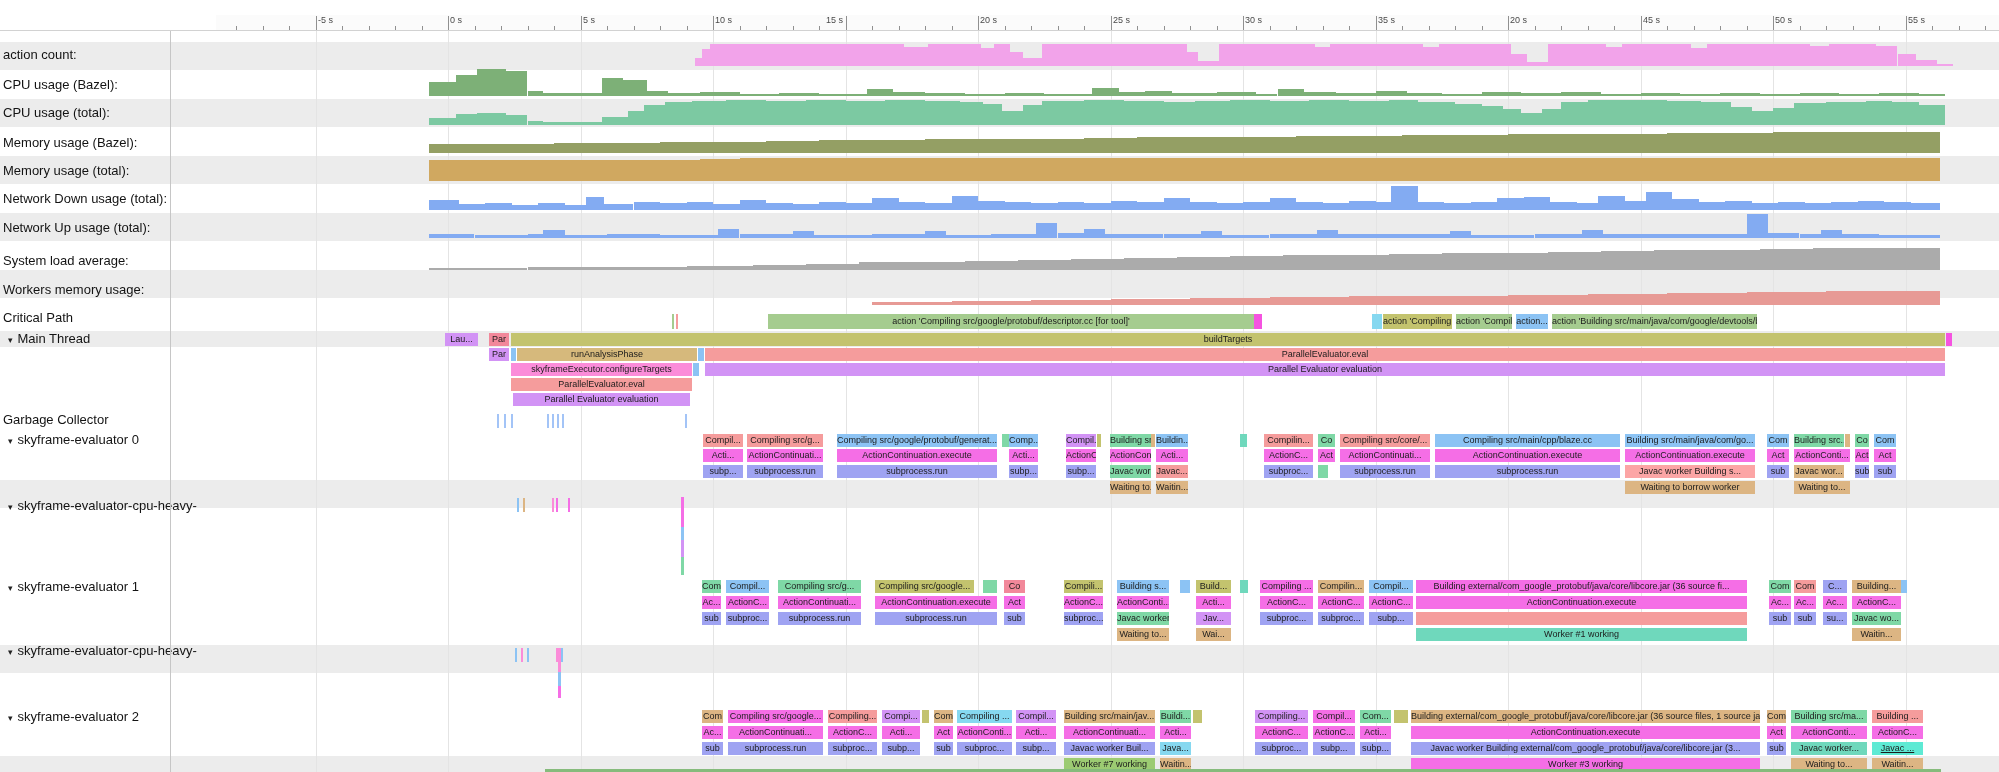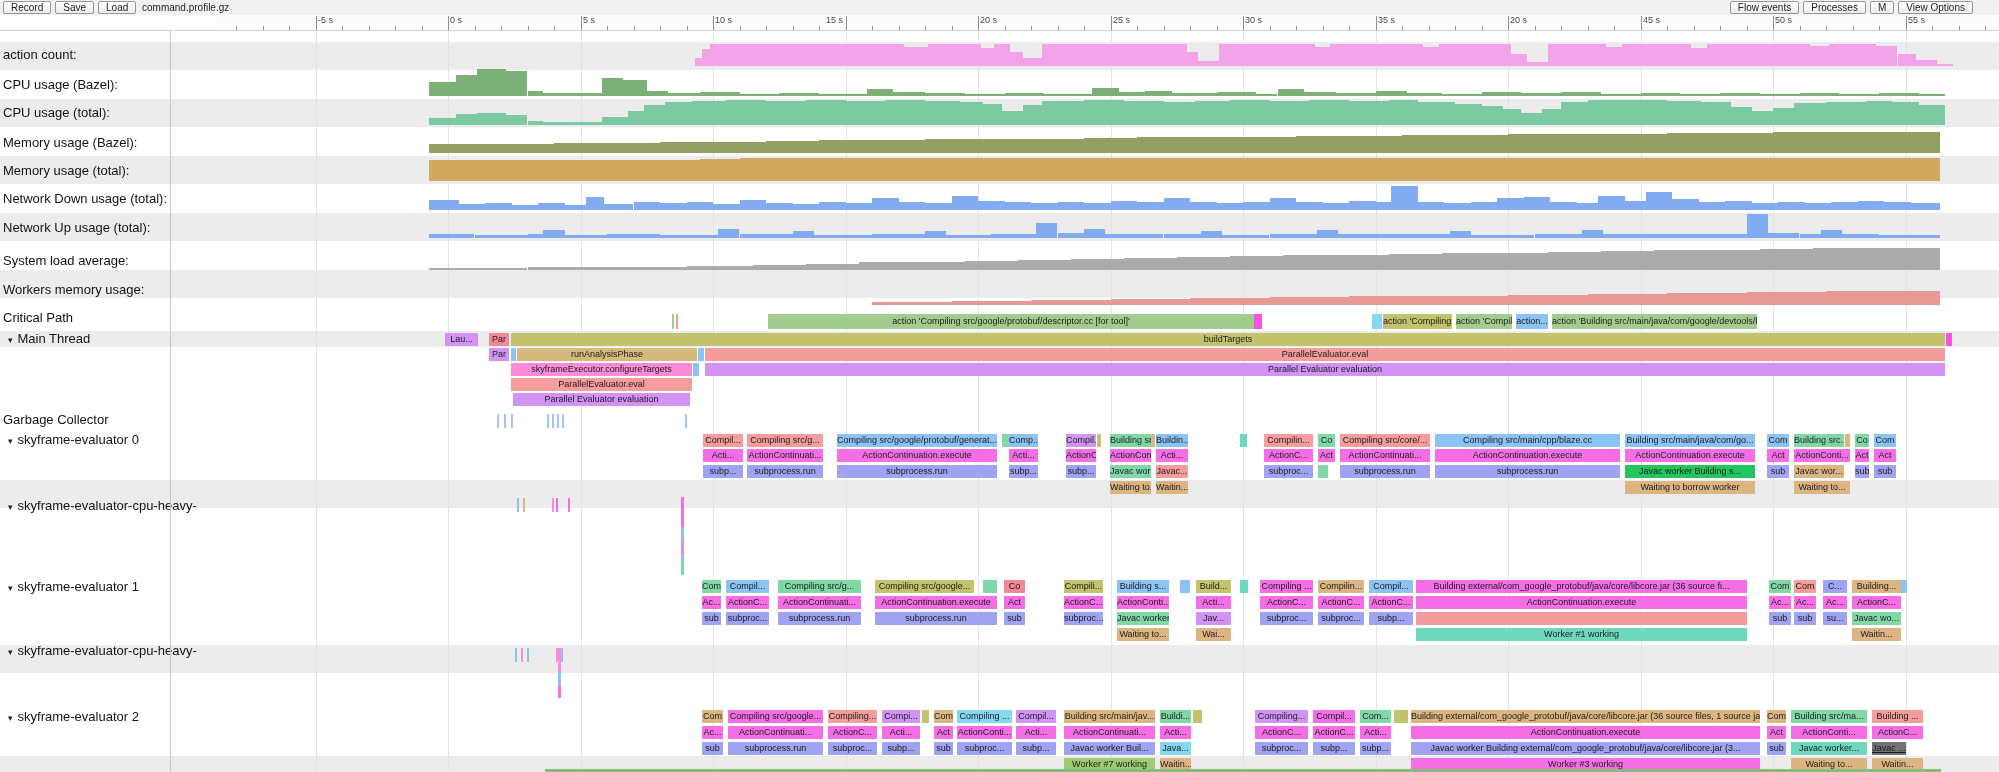--- a/index.html
+++ b/index.html
@@ -25,34 +25,20 @@
   .cbar{position:absolute;z-index:2;}
   .seg{position:absolute;overflow:hidden;white-space:nowrap;text-align:center;font-size:9px;line-height:13px;color:#1c1c1c;box-sizing:border-box;z-index:3;}
   .tickmark{position:absolute;z-index:3;}
   .side-label{position:absolute;font-size:13px;line-height:14px;height:14px;color:#131313;white-space:nowrap;z-index:5;}
   .side-label .arr{font-size:9px;margin-right:5px;color:#222;}
 </style>
 </head>
 <body>
 
 <div id="app">
-  <div class="toolbar">
-    <div class="tb-left">
-      <button class="btn">Record</button>
-      <button class="btn">Save</button>
-      <button class="btn">Load</button>
-    </div>
-    <span class="filename">command.profile.gz</span>
-    <div class="tb-right">
-      <button class="btn">Flow events</button>
-      <button class="btn">Processes</button>
-      <button class="btn">M</button>
-      <button class="btn">View Options</button>
-    </div>
-  </div>
 
   <div class="ruler-bg"></div>
   <div class="ruler-line"></div>
   <div id="ruler-ticks">
       <div class="rtick" style="left: 236px; top: 26px; height: 4px;"></div>
       <div class="rtick" style="left: 263px; top: 26px; height: 4px;"></div>
       <div class="rtick" style="left: 289px; top: 26px; height: 4px;"></div>
       <div class="rtick" style="left: 316px; top: 26px; height: 4px;"></div>
       <div class="rtick" style="left: 342px; top: 26px; height: 4px;"></div>
       <div class="rtick" style="left: 369px; top: 26px; height: 4px;"></div>
@@ -545,21 +531,21 @@
       <div class="seg" style="left: 747px; top: 465px; width: 76px; height: 13px; background: rgb(159, 163, 242); line-height: 13px;">subprocess.run</div>
       <div class="seg" style="left: 837px; top: 465px; width: 160px; height: 13px; background: rgb(159, 163, 242); line-height: 13px;">subprocess.run</div>
       <div class="seg" style="left: 1009px; top: 465px; width: 29px; height: 13px; background: rgb(159, 163, 242); line-height: 13px;">subp...</div>
       <div class="seg" style="left: 1066px; top: 465px; width: 30px; height: 13px; background: rgb(159, 163, 242); line-height: 13px;">subp...</div>
       <div class="seg" style="left: 1110px; top: 465px; width: 41px; height: 13px; background: rgb(127, 216, 166); line-height: 13px;">Javac work...</div>
       <div class="seg" style="left: 1156px; top: 465px; width: 32px; height: 13px; background: rgb(245, 156, 156); line-height: 13px;">Javac...</div>
       <div class="seg" style="left: 1264px; top: 465px; width: 49px; height: 13px; background: rgb(159, 163, 242); line-height: 13px;">subproc...</div>
       <div class="seg" style="left: 1318px; top: 465px; width: 10px; height: 13px; background: rgb(127, 216, 166); line-height: 13px;"></div>
       <div class="seg" style="left: 1340px; top: 465px; width: 90px; height: 13px; background: rgb(159, 163, 242); line-height: 13px;">subprocess.run</div>
       <div class="seg" style="left: 1435px; top: 465px; width: 185px; height: 13px; background: rgb(159, 163, 242); line-height: 13px;">subprocess.run</div>
-      <div class="seg" style="left: 1625px; top: 465px; width: 130px; height: 13px; background: #22c55e; line-height: 13px;">Javac worker Building s...</div>
+      <div class="seg" style="left: 1625px; top: 465px; width: 130px; height: 13px; background: #fca5a5; line-height: 13px;">Javac worker Building s...</div>
       <div class="seg" style="left: 1767px; top: 465px; width: 22px; height: 13px; background: rgb(159, 163, 242); line-height: 13px;">sub</div>
       <div class="seg" style="left: 1794px; top: 465px; width: 50px; height: 13px; background: rgb(220, 181, 131); line-height: 13px;">Javac wor...</div>
       <div class="seg" style="left: 1855px; top: 465px; width: 14px; height: 13px; background: rgb(159, 163, 242); line-height: 13px;">sub</div>
       <div class="seg" style="left: 1874px; top: 465px; width: 22px; height: 13px; background: rgb(159, 163, 242); line-height: 13px;">sub</div>
       <div class="seg" style="left: 1110px; top: 481px; width: 41px; height: 13px; background: rgb(220, 181, 131); line-height: 13px;">Waiting to...</div>
       <div class="seg" style="left: 1156px; top: 481px; width: 32px; height: 13px; background: rgb(220, 181, 131); line-height: 13px;">Waitin...</div>
       <div class="seg" style="left: 1625px; top: 481px; width: 130px; height: 13px; background: rgb(220, 181, 131); line-height: 13px;">Waiting to borrow worker</div>
       <div class="seg" style="left: 1794px; top: 481px; width: 56px; height: 13px; background: rgb(220, 181, 131); line-height: 13px;">Waiting to...</div>
       <div class="seg" style="left: 702px; top: 580px; width: 19px; height: 13px; background: rgb(127, 216, 166); line-height: 13px;">Com</div>
       <div class="seg" style="left: 726px; top: 580px; width: 43px; height: 13px; background: rgb(140, 195, 244); line-height: 13px;">Compil...</div>
@@ -660,21 +646,21 @@
       <div class="seg" style="left: 957px; top: 742px; width: 55px; height: 13px; background: rgb(159, 163, 242); line-height: 13px;">subproc...</div>
       <div class="seg" style="left: 1016px; top: 742px; width: 40px; height: 13px; background: rgb(159, 163, 242); line-height: 13px;">subp...</div>
       <div class="seg" style="left: 1064px; top: 742px; width: 91px; height: 13px; background: rgb(159, 163, 242); line-height: 13px;">Javac worker Buil...</div>
       <div class="seg" style="left: 1160px; top: 742px; width: 31px; height: 13px; background: rgb(134, 216, 240); line-height: 13px;">Java...</div>
       <div class="seg" style="left: 1255px; top: 742px; width: 53px; height: 13px; background: rgb(159, 163, 242); line-height: 13px;">subproc...</div>
       <div class="seg" style="left: 1313px; top: 742px; width: 42px; height: 13px; background: rgb(159, 163, 242); line-height: 13px;">subp...</div>
       <div class="seg" style="left: 1360px; top: 742px; width: 31px; height: 13px; background: rgb(159, 163, 242); line-height: 13px;">subp...</div>
       <div class="seg" style="left: 1411px; top: 742px; width: 349px; height: 13px; background: rgb(159, 163, 242); line-height: 13px;">Javac worker Building external/com_google_protobuf/java/core/libcore.jar (3...</div>
       <div class="seg" style="left: 1767px; top: 742px; width: 19px; height: 13px; background: rgb(159, 163, 242); line-height: 13px;">sub</div>
       <div class="seg" style="left: 1791px; top: 742px; width: 76px; height: 13px; background: rgb(111, 216, 188); line-height: 13px;">Javac worker...</div>
-      <div class="seg" style="left: 1872px; top: 742px; width: 34px; height: 13px; background: #737373; line-height: 13px; text-decoration: underline;">Javac ...</div>
+      <div class="seg" style="left: 1872px; top: 742px; width: 51px; height: 13px; background: #5eead4; line-height: 13px; text-decoration: underline;">Javac ...</div>
       <div class="seg" style="left: 1064px; top: 758px; width: 91px; height: 13px; background: rgb(156, 203, 114); line-height: 13px;">Worker #7 working</div>
       <div class="seg" style="left: 1160px; top: 758px; width: 31px; height: 13px; background: rgb(220, 181, 131); line-height: 13px;">Waitin...</div>
       <div class="seg" style="left: 1411px; top: 758px; width: 349px; height: 13px; background: rgb(245, 110, 230); line-height: 13px;">Worker #3 working</div>
       <div class="seg" style="left: 1791px; top: 758px; width: 76px; height: 13px; background: rgb(220, 181, 131); line-height: 13px;">Waiting to...</div>
       <div class="seg" style="left: 1872px; top: 758px; width: 51px; height: 13px; background: rgb(220, 181, 131); line-height: 13px;">Waitin...</div>
       <div class="tickmark" style="left: 497px; top: 414px; width: 2px; height: 14px; background: rgb(163, 196, 247);"></div>
       <div class="tickmark" style="left: 504px; top: 414px; width: 2px; height: 14px; background: rgb(163, 196, 247);"></div>
       <div class="tickmark" style="left: 511px; top: 414px; width: 2px; height: 14px; background: rgb(163, 196, 247);"></div>
       <div class="tickmark" style="left: 547px; top: 414px; width: 2px; height: 14px; background: rgb(163, 196, 247);"></div>
       <div class="tickmark" style="left: 552px; top: 414px; width: 2px; height: 14px; background: rgb(163, 196, 247);"></div>

